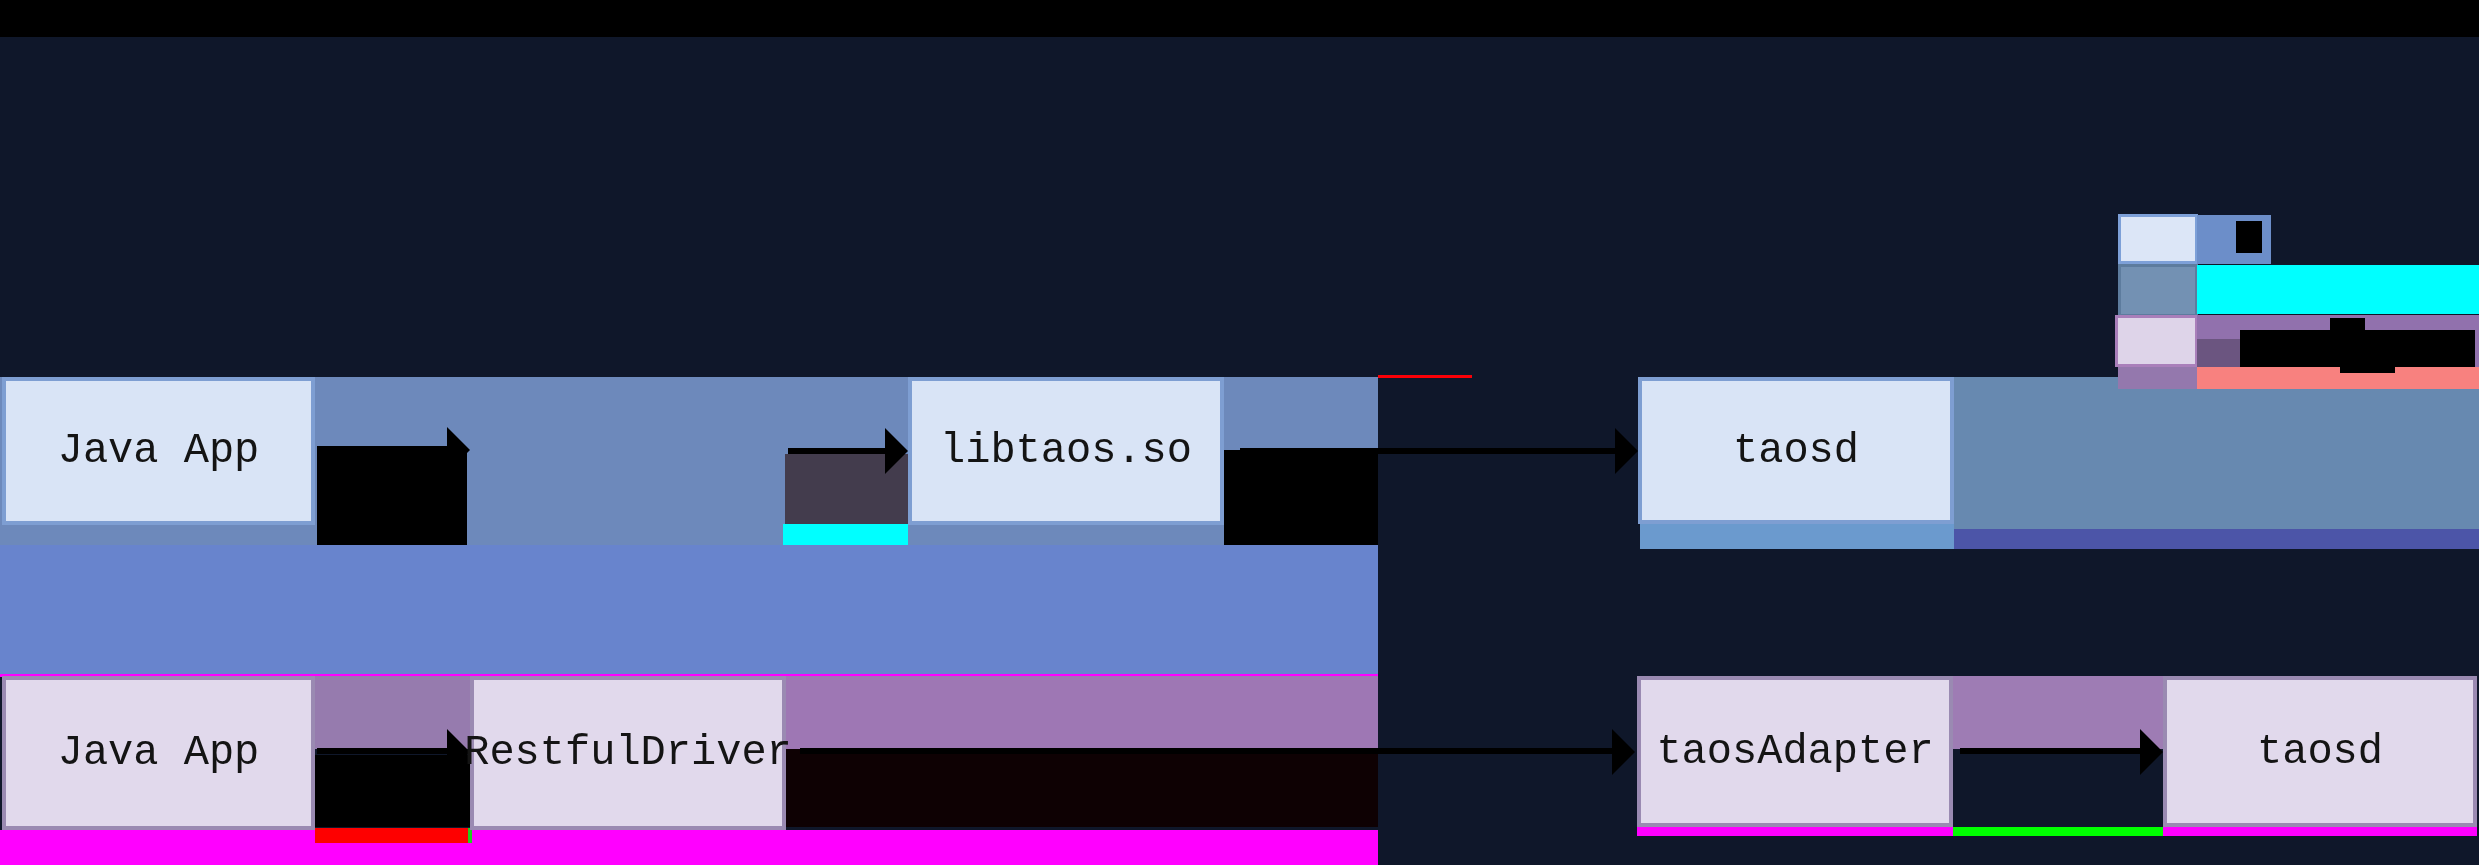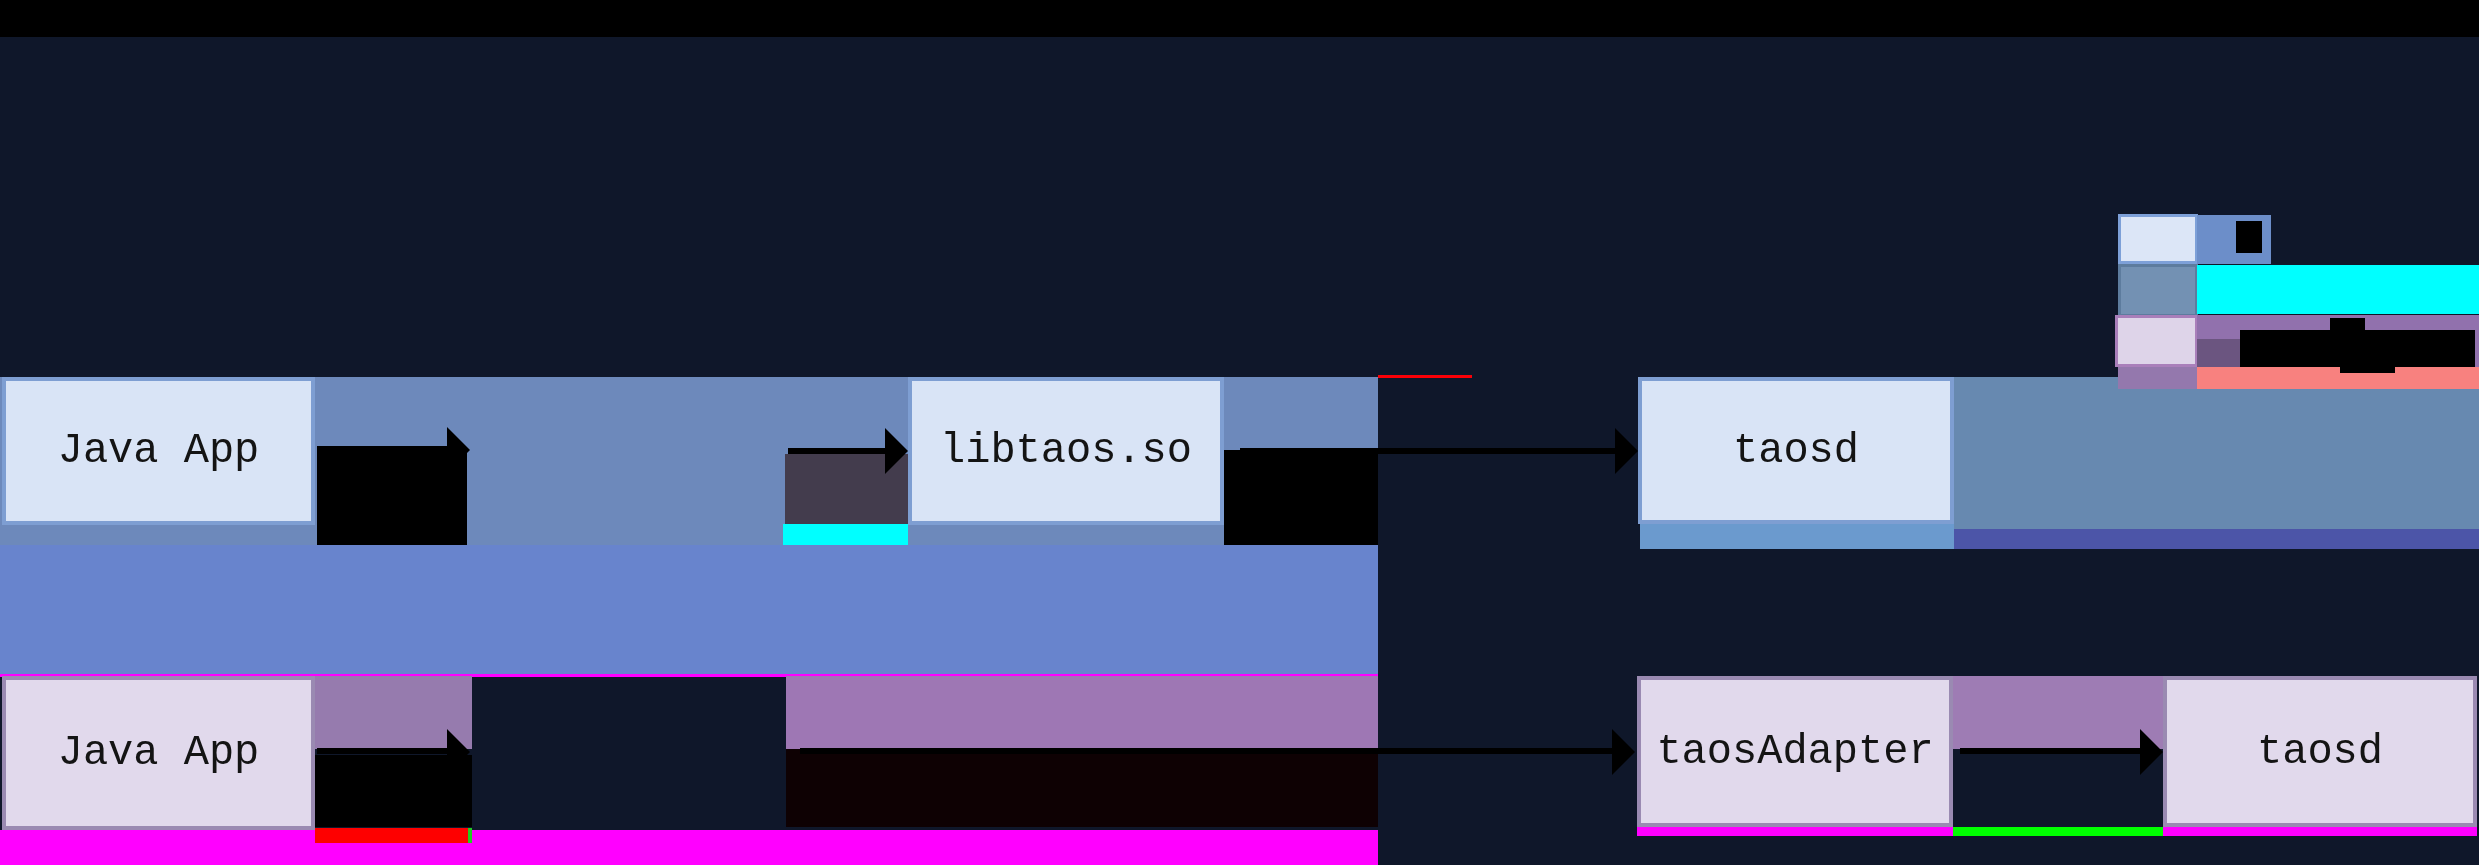--- a/index.html
+++ b/index.html
@@ -127,20 +127,23 @@
   <div class="node node-blue box-libtaos">
     <span>libtaos.so</span>
   </div>
   <div class="node node-blue box-taosd-n">
     <span>taosd</span>
   </div>
 
   <div class="node node-purple box-javaapp-r">
     <span>Java App</span>
   </div>
+  <div class="node node-purple box-restful">
+    <span>RestfulDriver</span>
+  </div>
   <div class="node node-purple box-taosadapter">
     <span>taosAdapter</span>
   </div>
   <div class="node node-purple box-taosd-r">
     <span>taosd</span>
   </div>
 
   <div>
     <div class="lg-sw lg1-sw"></div>
     <div class="abs lg1-band"></div>

